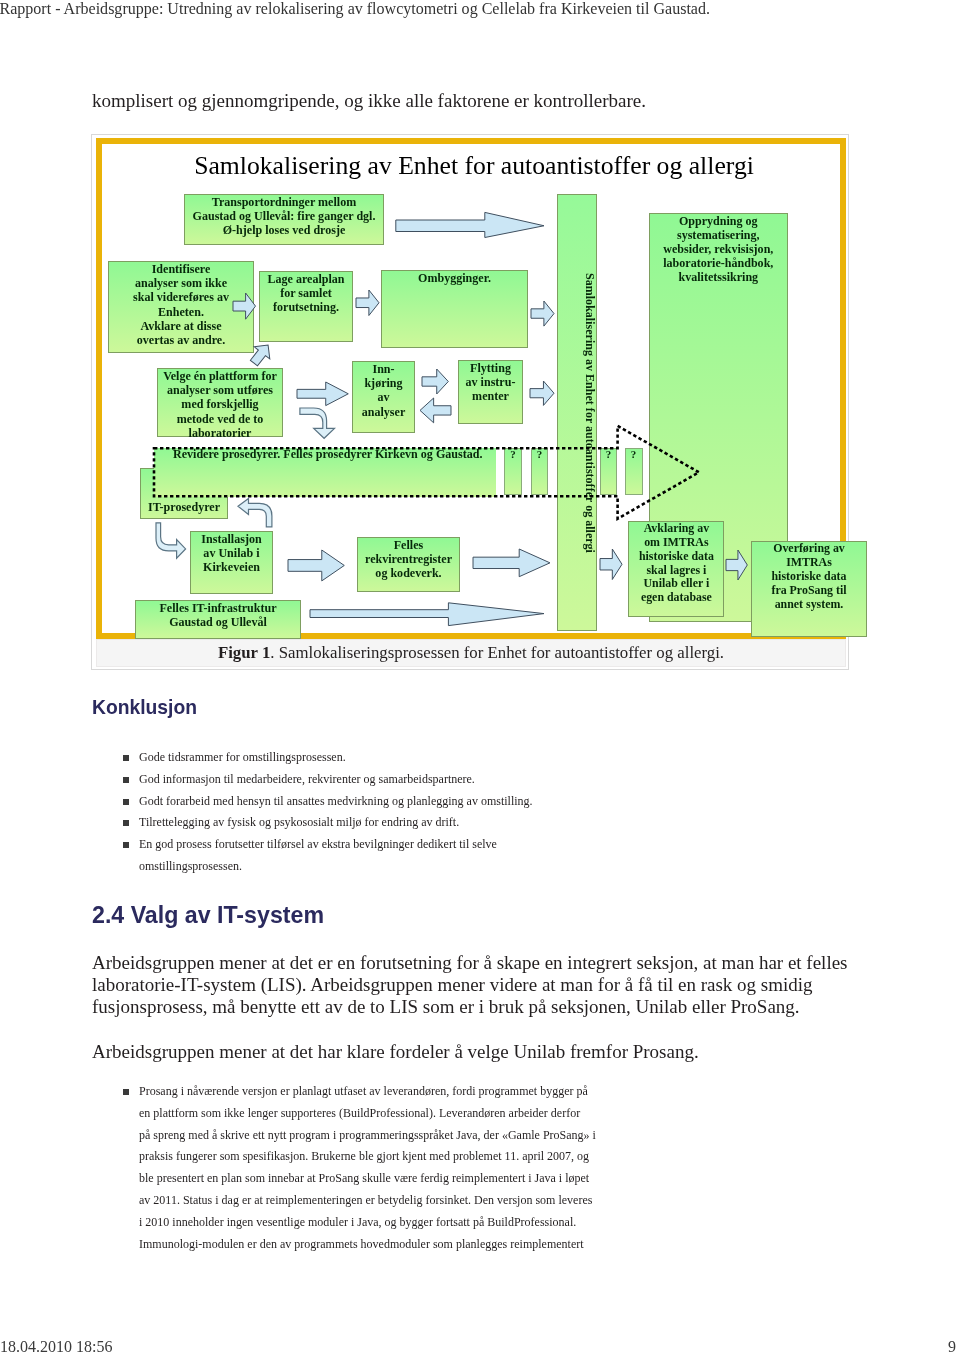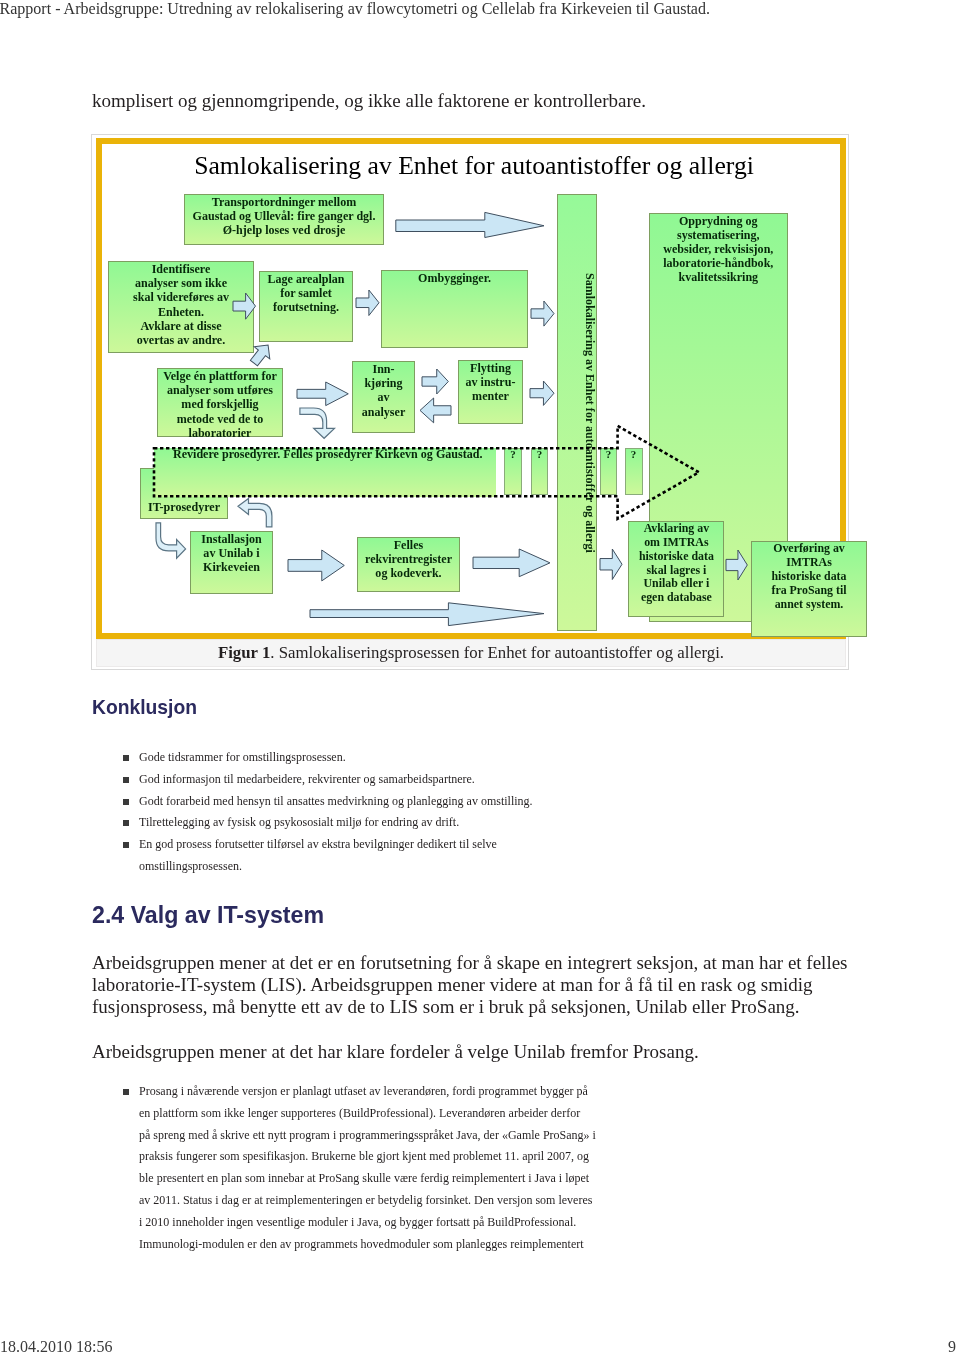--- a/index.html
+++ b/index.html
@@ -101,20 +101,24 @@
           </div>
           <div class="bx sh" style="left: 88px; top: 387px; width: 83px; height: 63px; font-size: 12.05px; line-height: 14.2px;">
             <span style="white-space: pre-line;">Installasjon
 av Unilab i
 Kirkeveien</span>
           </div>
           <div class="bx sh" style="left: 255px; top: 393px; width: 103px; height: 55px; font-size: 12.05px; line-height: 14.2px;">
             <span style="white-space: pre-line;">Felles
 rekvirentregister
 og kodeverk.</span>
+          </div>
+          <div class="bx sh" style="left: 33px; top: 456px; width: 166px; height: 39px; font-size: 12.05px; line-height: 14.2px;">
+            <span style="white-space: pre-line;">Felles IT-infrastruktur
+Gaustad og Ullevål</span>
           </div>
           <div class="bx sh" style="left: 454.5px; top: 50px; width: 40px; height: 437px; font-size: 12.05px; writing-mode: vertical-rl; background: linear-gradient(rgb(150, 249, 153) 0%, rgb(205, 248, 154) 100%);">
             <span style="white-space: pre-line;">Samlokalisering av Enhet for autoantistoffer og allergi</span>
           </div>
           <div class="bx sh" style="left: 546.8px; top: 68.5px; width: 139px; height: 409px; font-size: 12.05px; line-height: 14.2px;">
             <span style="white-space: pre-line;">Opprydning og
 systematisering,
 websider, rekvisisjon,
 laboratorie-håndbok,
 kvalitetssikring</span>

